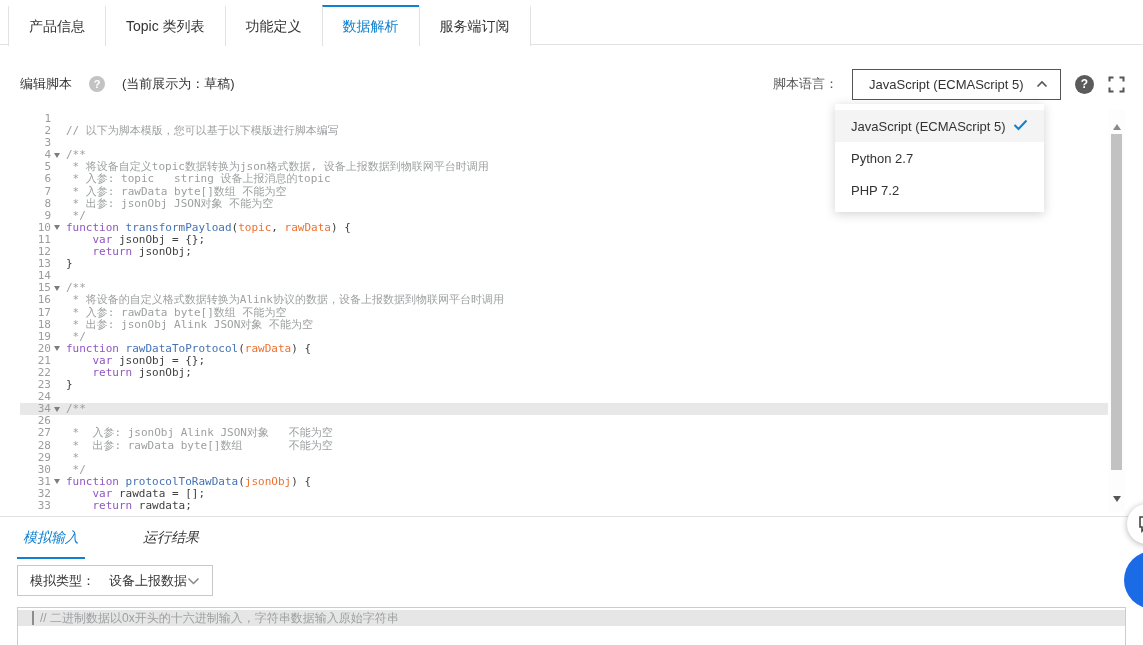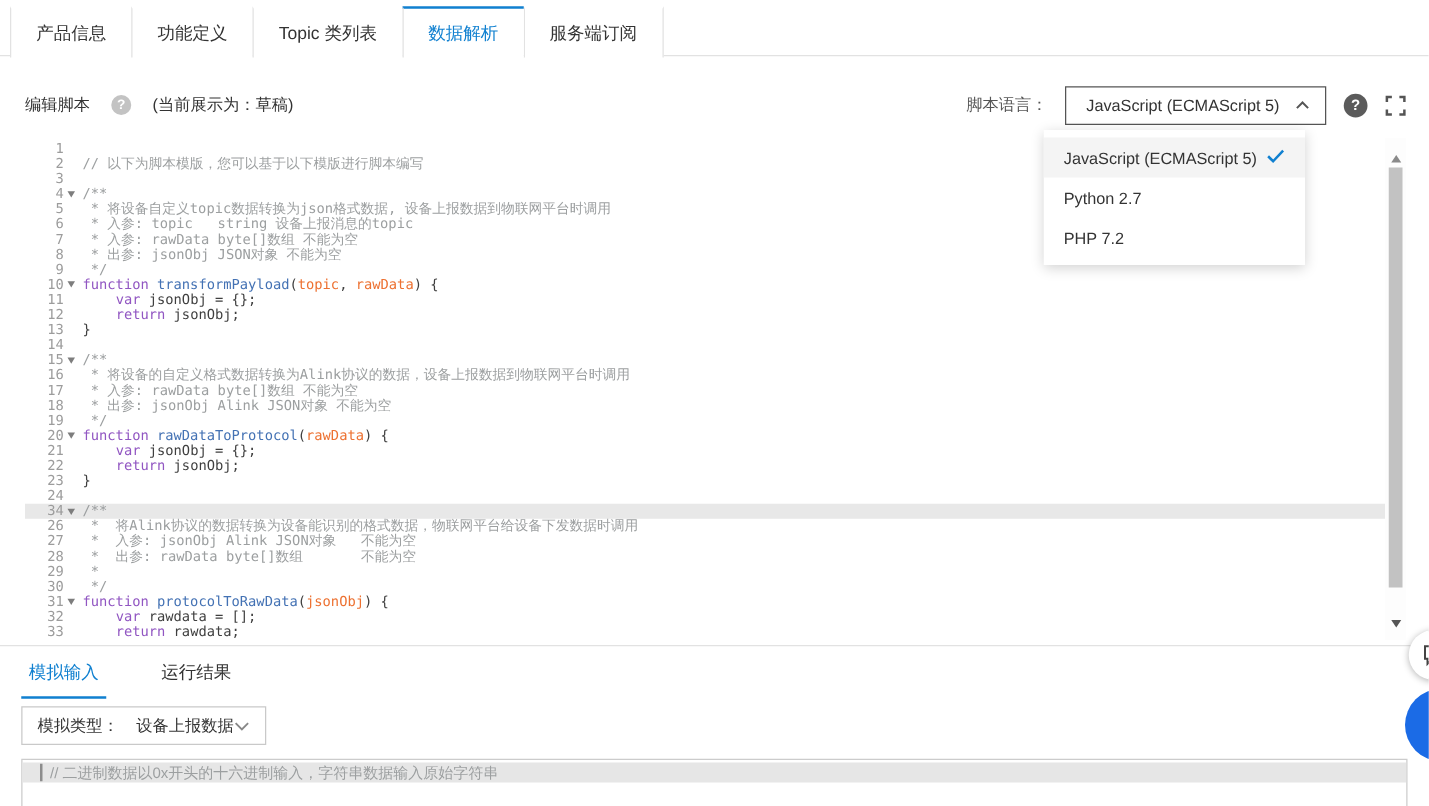--- a/index.html
+++ b/index.html
@@ -57,21 +57,21 @@
   
   .scrollbar { position:absolute; right:0; top:0; width:17px; height:402px; background:#fdfdfd; }
   .sb-up, .sb-down { position:absolute; left:0; width:17px; height:14px; display:flex; align-items:center; justify-content:center; cursor:pointer; }
   .sb-up { top:10px; } .sb-down { bottom:6px; }
   .sb-up::after { content:""; border-left:4px solid transparent; border-right:4px solid transparent; border-bottom:6px solid #8a8a8a; }
   .sb-down::after { content:""; border-left:4px solid transparent; border-right:4px solid transparent; border-top:6px solid #555; }
   .sb-thumb { position:absolute; left:3px; top:24px; width:11px; height:336px; background:#c2c2c2; cursor:pointer; }
 
   
   .divider { position:absolute; left:0; top:516px; width:100%; height:1px; background:#e2e2e2; }
-  .bottom-tabs { position:absolute; left:17px; top:525px; display:flex; gap:38px; font-size:14px; }
+  .bottom-tabs { position:absolute; left:17px; top:525px; display:flex; gap:52px; font-size:14px;font-style:italic; }
   .btab { padding:4px 6px 10px 6px; cursor:pointer; color:#333; border-bottom:2px solid transparent; }
   .btab.active { color:#1080d0; border-bottom:2px solid #1080d0; }
 
   
   .sim-select { position:absolute; left:17px; top:565px; width:196px; height:31px; border:1px solid #c9c9c9;
                 display:flex; align-items:center; padding:0 12px; font-size:13px; color:#333; cursor:pointer; background:#fff; }
   .sim-select .lbl { margin-right:14px; }
   .sim-select .val { flex:1; }
 
   
@@ -86,22 +86,22 @@
   .fb-blue { left:1124px; top:551px; width:58px; height:58px; background:#1b6be6; }
 </style>
 </head>
 <body>
 
 <div class="screen">
 
   <div class="tabbar">
     <div class="tabs">
         <div class="ptab">产品信息</div>
+        <div class="ptab">Topic 类列表</div>
         <div class="ptab">功能定义</div>
-        <div class="ptab">Topic 类列表</div>
         <div class="ptab active">数据解析</div>
         <div class="ptab">服务端订阅</div>
       </div>
   </div>
 
   <div class="script-header">
     <div class="sh-left">
       <span>编辑脚本</span>
       <span class="help-circle light">?</span>
       <span>(当前展示为：草稿)</span>
@@ -160,21 +160,21 @@
         <div class="cl"><span class="g"><span class="n">16</span></span><span class="f"></span><span class="c"><span class="tok-comment"> * 将设备的自定义格式数据转换为Alink协议的数据，设备上报数据到物联网平台时调用</span></span></div>
         <div class="cl"><span class="g"><span class="n">17</span></span><span class="f"></span><span class="c"><span class="tok-comment"> * 入参: rawData byte[]数组 不能为空</span></span></div>
         <div class="cl"><span class="g"><span class="n">18</span></span><span class="f"></span><span class="c"><span class="tok-comment"> * 出参: jsonObj Alink JSON对象 不能为空</span></span></div>
         <div class="cl"><span class="g"><span class="n">19</span></span><span class="f"></span><span class="c"><span class="tok-comment"> */</span></span></div>
         <div class="cl"><span class="g"><span class="n">20</span></span><span class="f has-fold"></span><span class="c"><span class="tok-keyword">function</span><span class="tok-plain"> </span><span class="tok-func">rawDataToProtocol</span><span class="tok-plain">(</span><span class="tok-param">rawData</span><span class="tok-plain">) {</span></span></div>
         <div class="cl"><span class="g"><span class="n">21</span></span><span class="f"></span><span class="c"><span class="tok-plain">    </span><span class="tok-keyword">var</span><span class="tok-plain"> jsonObj = {};</span></span></div>
         <div class="cl"><span class="g"><span class="n">22</span></span><span class="f"></span><span class="c"><span class="tok-plain">    </span><span class="tok-keyword">return</span><span class="tok-plain"> jsonObj;</span></span></div>
         <div class="cl"><span class="g"><span class="n">23</span></span><span class="f"></span><span class="c"><span class="tok-plain">}</span></span></div>
         <div class="cl"><span class="g"><span class="n">24</span></span><span class="f"></span><span class="c"></span></div>
         <div class="cl active"><span class="g"><span class="n">34</span></span><span class="f has-fold"></span><span class="c"><span class="tok-comment">/**</span></span></div>
-        <div class="cl"><span class="g"><span class="n">26</span></span><span class="f"></span><span class="c"><span class="tok-comment"> *  将Alink协议的数据转换为设备能识别的格式数据，物联网平台给设备下发数据时调用</span></span></div>
+        <div class="cl"><span class="g"><span class="n">26</span></span><span class="f"></span></div>
         <div class="cl"><span class="g"><span class="n">27</span></span><span class="f"></span><span class="c"><span class="tok-comment"> *  入参: jsonObj Alink JSON对象   不能为空</span></span></div>
         <div class="cl"><span class="g"><span class="n">28</span></span><span class="f"></span><span class="c"><span class="tok-comment"> *  出参: rawData byte[]数组       不能为空</span></span></div>
         <div class="cl"><span class="g"><span class="n">29</span></span><span class="f"></span><span class="c"><span class="tok-comment"> *</span></span></div>
         <div class="cl"><span class="g"><span class="n">30</span></span><span class="f"></span><span class="c"><span class="tok-comment"> */</span></span></div>
         <div class="cl"><span class="g"><span class="n">31</span></span><span class="f has-fold"></span><span class="c"><span class="tok-keyword">function</span><span class="tok-plain"> </span><span class="tok-func">protocolToRawData</span><span class="tok-plain">(</span><span class="tok-param">jsonObj</span><span class="tok-plain">) {</span></span></div>
         <div class="cl"><span class="g"><span class="n">32</span></span><span class="f"></span><span class="c"><span class="tok-plain">    </span><span class="tok-keyword">var</span><span class="tok-plain"> rawdata = [];</span></span></div>
         <div class="cl"><span class="g"><span class="n">33</span></span><span class="f"></span><span class="c"><span class="tok-plain">    </span><span class="tok-keyword">return</span><span class="tok-plain"> rawdata;</span></span></div>
       </div>
     <div class="scrollbar">
       <div class="sb-up"></div>

